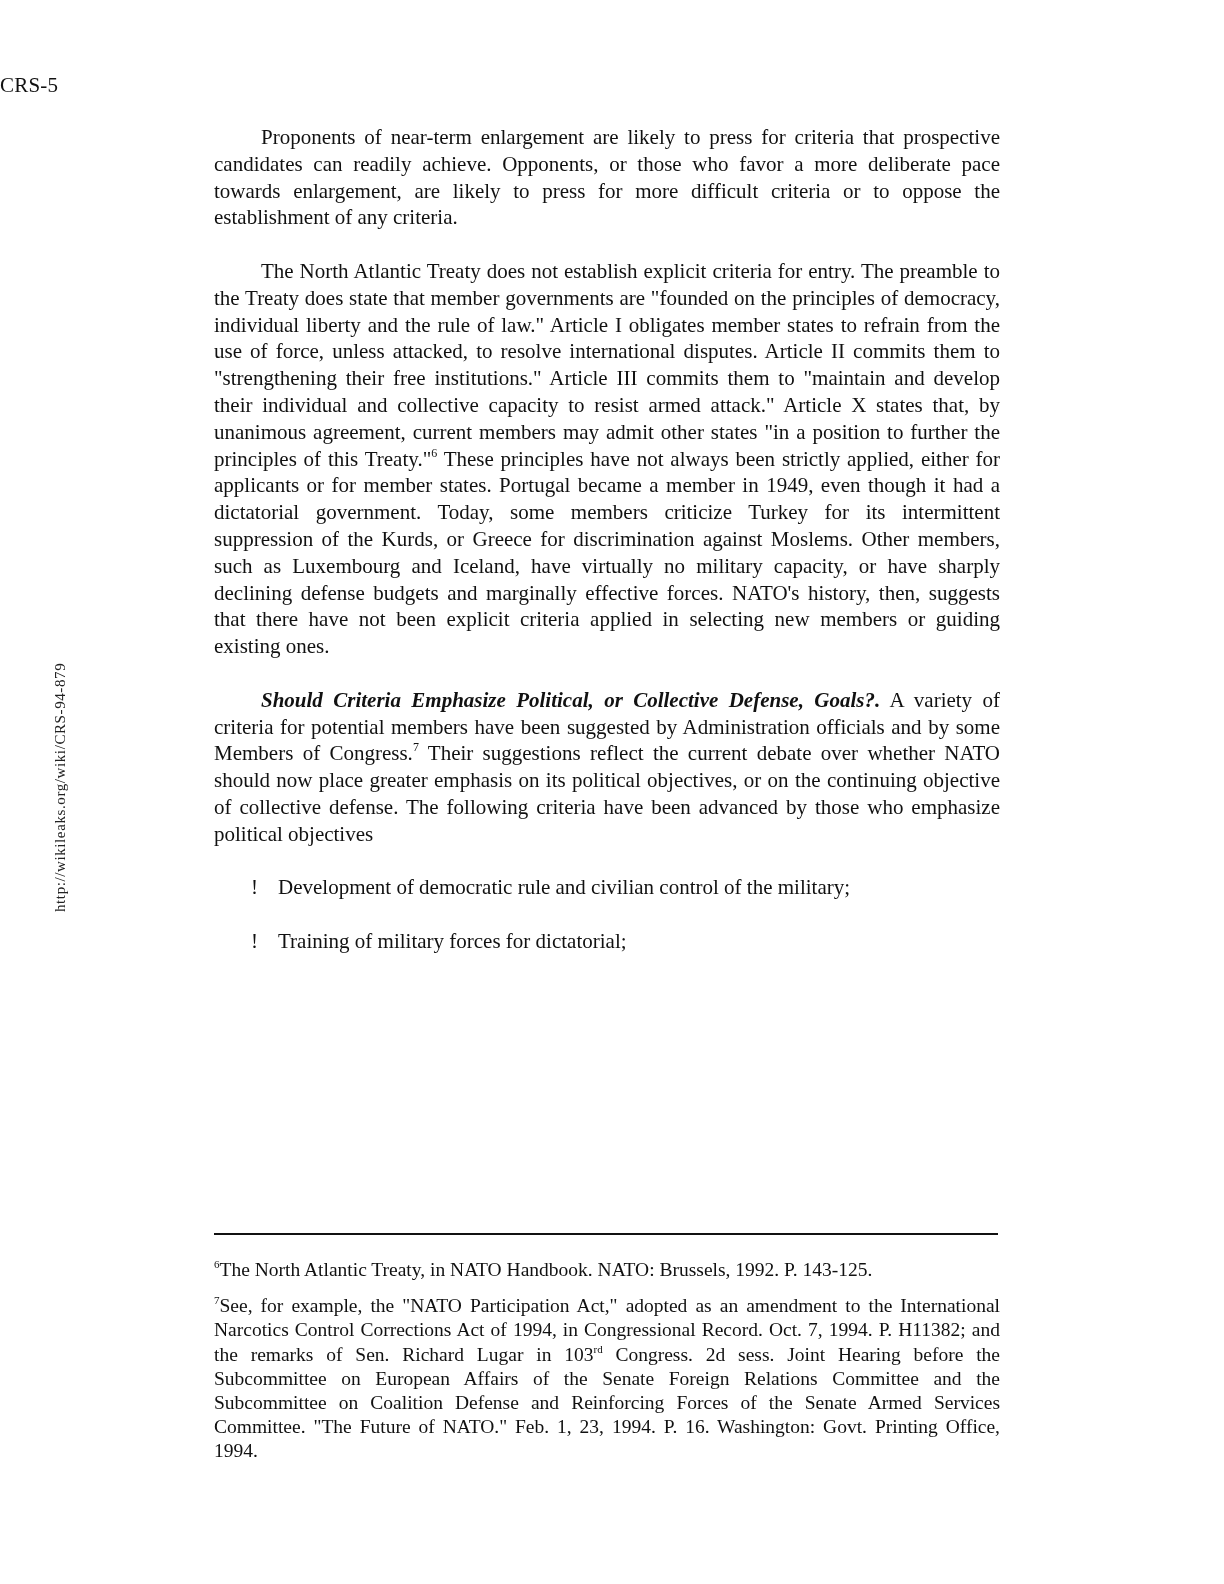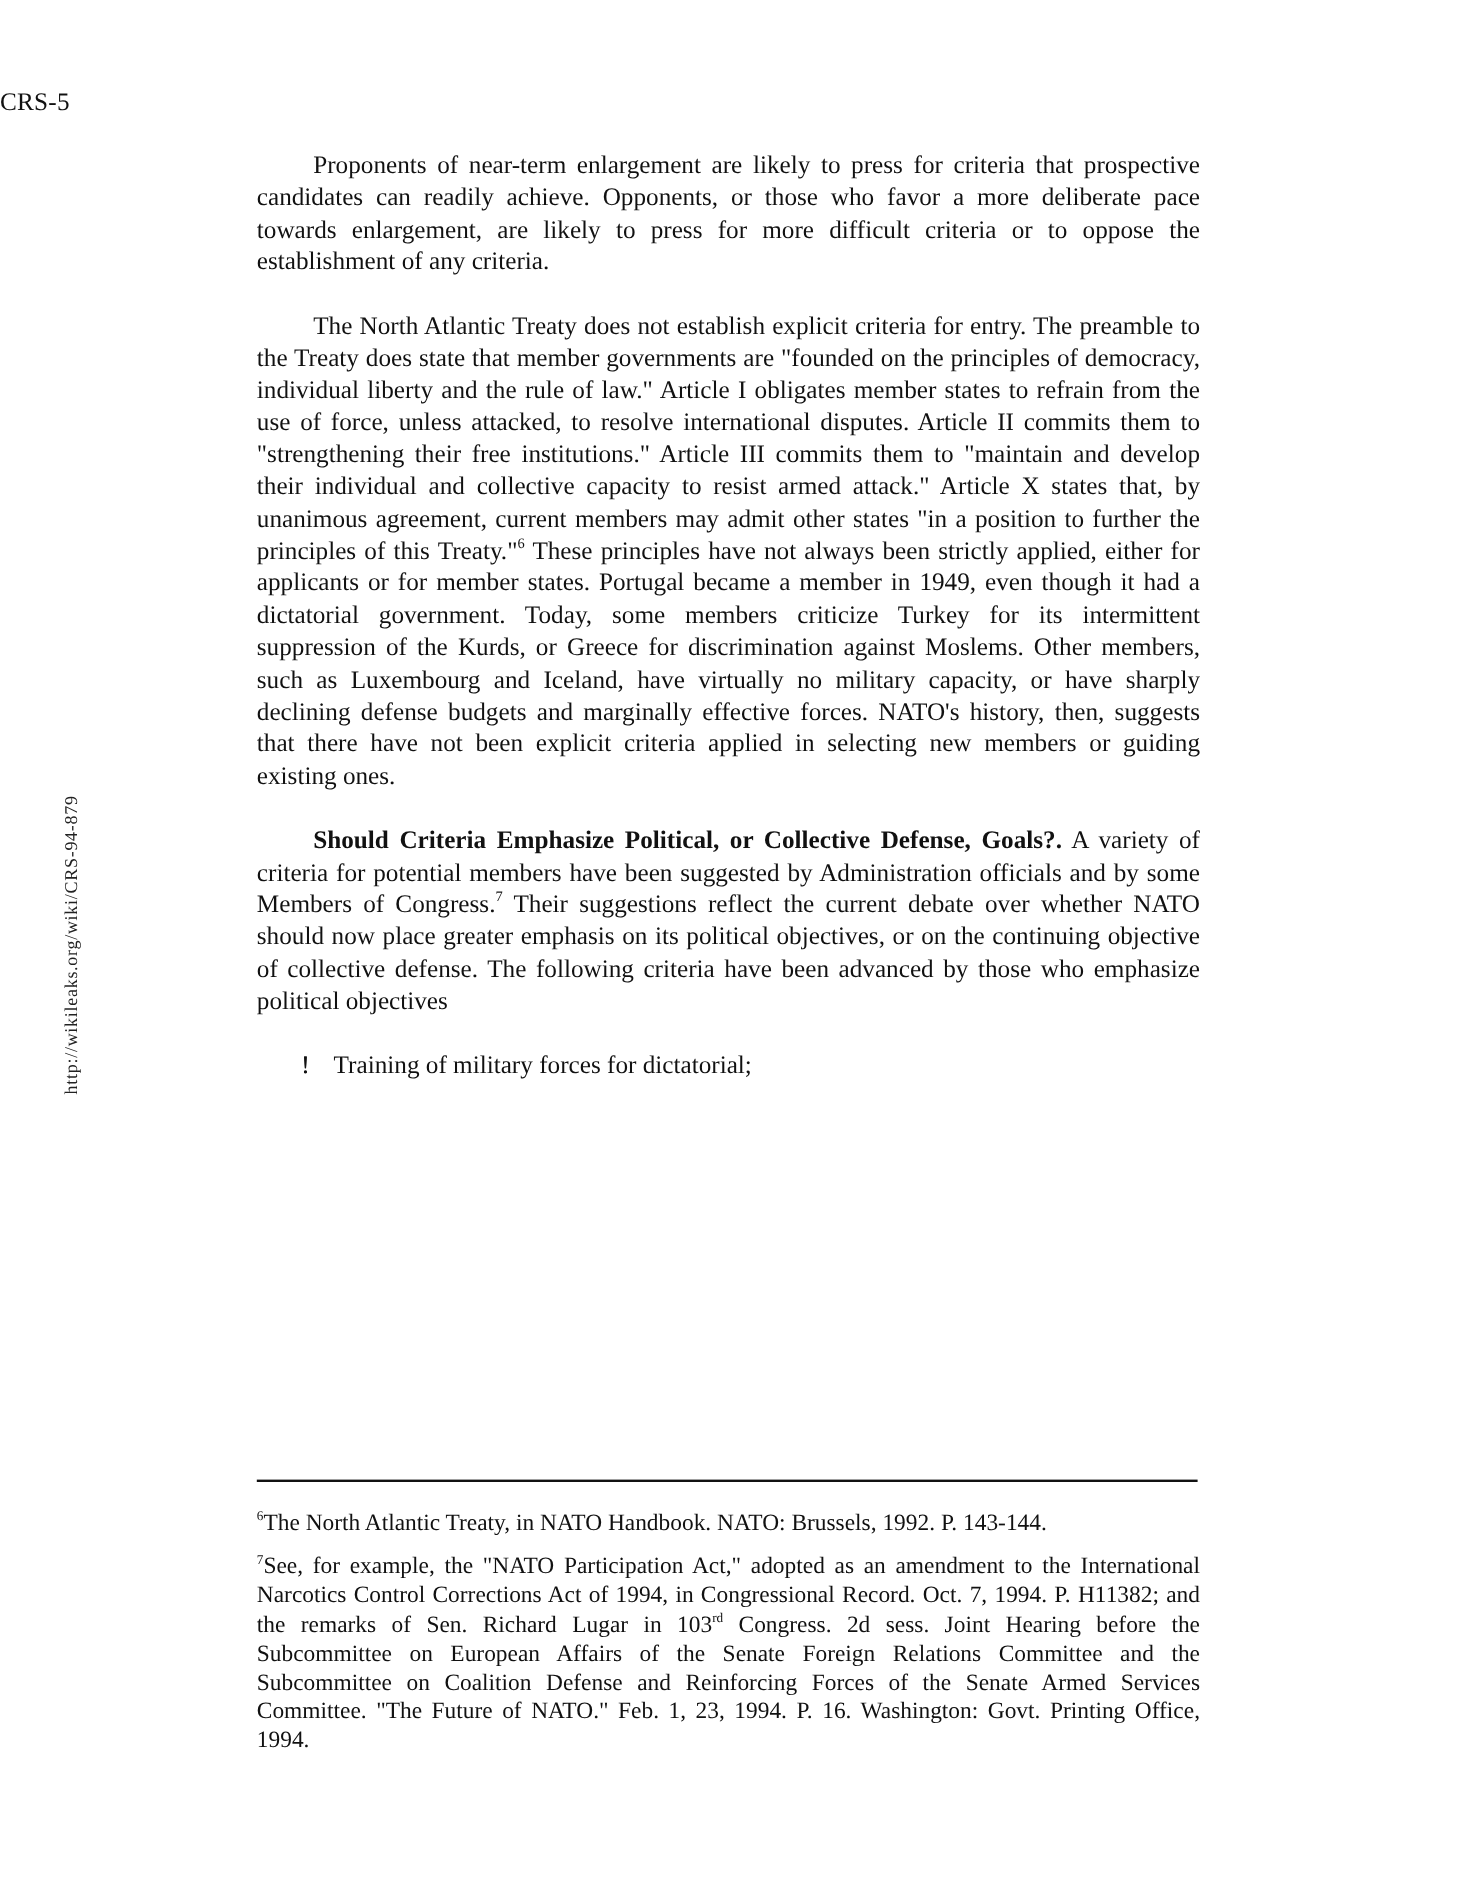--- a/index.html
+++ b/index.html
@@ -18,21 +18,21 @@
   }
   .content {
     position: absolute; left: 214px; top: 124px; width: 786px;
     font-size: 21px; line-height: 26.8px; text-align: justify;
   }
   .para { margin: 0 0 26.8px 0; }
   .indent { text-indent: 47px; }
   h2.section-heading {
     font-size: 24px; font-weight: bold; margin: 14px 0 28px 0; line-height: 30px;
   }
-  .run-in { font-weight: bold; }
+  .run-in { font-weight: bold; font-style: italic; }
   sup { font-size: 12px; line-height: 0; vertical-align: 9px; }
   .bullets { list-style: none; margin: 0; padding: 0; }
   .bullets li { position: relative; padding-left: 64px; margin-bottom: 26.8px; }
   .bullets .bullet-mark { position: absolute; left: 37px; top: 0; }
   .footnote-rule {
     position: absolute; left: 214px; top: 1233px; width: 784px; height: 2px; background: #111;
   }
   .footnotes {
     position: absolute; left: 214px; top: 1258px; width: 786px;
     font-size: 19.5px; line-height: 24.2px; text-align: justify;
@@ -55,30 +55,31 @@
     <span>The North Atlantic Treaty does not establish explicit criteria for entry.  The preamble to the Treaty does state that member governments are "founded on the principles of democracy, individual liberty and the rule of law."  Article I obligates member states to refrain from the use of force, unless attacked, to resolve international disputes.  Article II commits them to "strengthening their free institutions."  Article III commits them to "maintain and develop their individual and collective capacity to resist armed attack."  Article X states that, by unanimous agreement, current members may admit other states "in a position to further the principles of this Treaty."</span><sup>6</sup><span>  These principles have not always been strictly applied, either for applicants or for member states.  Portugal became a member in 1949, even though it had a dictatorial government.  Today, some members criticize Turkey for its intermittent suppression of the Kurds, or Greece for discrimination against Moslems.  Other members, such as Luxembourg and Iceland, have virtually no military capacity, or have sharply declining defense budgets and marginally effective forces.  NATO's history, then, suggests that there have not been explicit criteria applied in selecting new members or guiding existing ones.</span>
   </p>
 
   <p class="para indent">
     <span class="run-in">Should Criteria Emphasize Political, or Collective Defense, Goals?.</span><span>  A variety of criteria for potential members have been suggested by Administration officials and by some Members of Congress.</span><sup>7</sup><span>  Their suggestions reflect the current debate over whether NATO should now place greater emphasis on its political objectives, or on the continuing objective of collective defense.  The following criteria have been advanced by those who emphasize political objectives</span>
   </p>
 
   <ul class="bullets">
     <li>
       <span class="bullet-mark">!</span>
+      <span>Development of democratic rule and civilian control of the military;</span>
     </li>
     <li>
       <span class="bullet-mark">!</span>
       <span>Training of military forces for dictatorial;</span>
     </li>
   </ul>
 </div>
 
 <div class="footnote-rule"></div>
 
 <div class="footnotes">
   <p class="footnote">
-    <sup>6</sup><span>The North Atlantic Treaty, in NATO Handbook. NATO: Brussels, 1992. P. 143-144.</span>
+    <sup>6</sup><span>The North Atlantic Treaty, in NATO Handbook. NATO: Brussels, 1992. P. 143-125.</span>
   </p>
   <p class="footnote">
     <sup>7</sup><span>See, for example, the "NATO Participation Act," adopted as an amendment to the International Narcotics Control Corrections Act of 1994, in Congressional Record. Oct. 7, 1994. P. H11382; and the remarks of Sen. Richard Lugar in 103</span><sup>rd</sup><span> Congress. 2d sess. Joint Hearing before the Subcommittee on European Affairs of the Senate Foreign Relations Committee and the Subcommittee on Coalition Defense and Reinforcing Forces of the Senate Armed Services Committee. "The Future of NATO."  Feb. 1, 23, 1994. P. 16. Washington: Govt. Printing Office, 1994.</span>
   </p>
 </div>
 
 </body></html>

